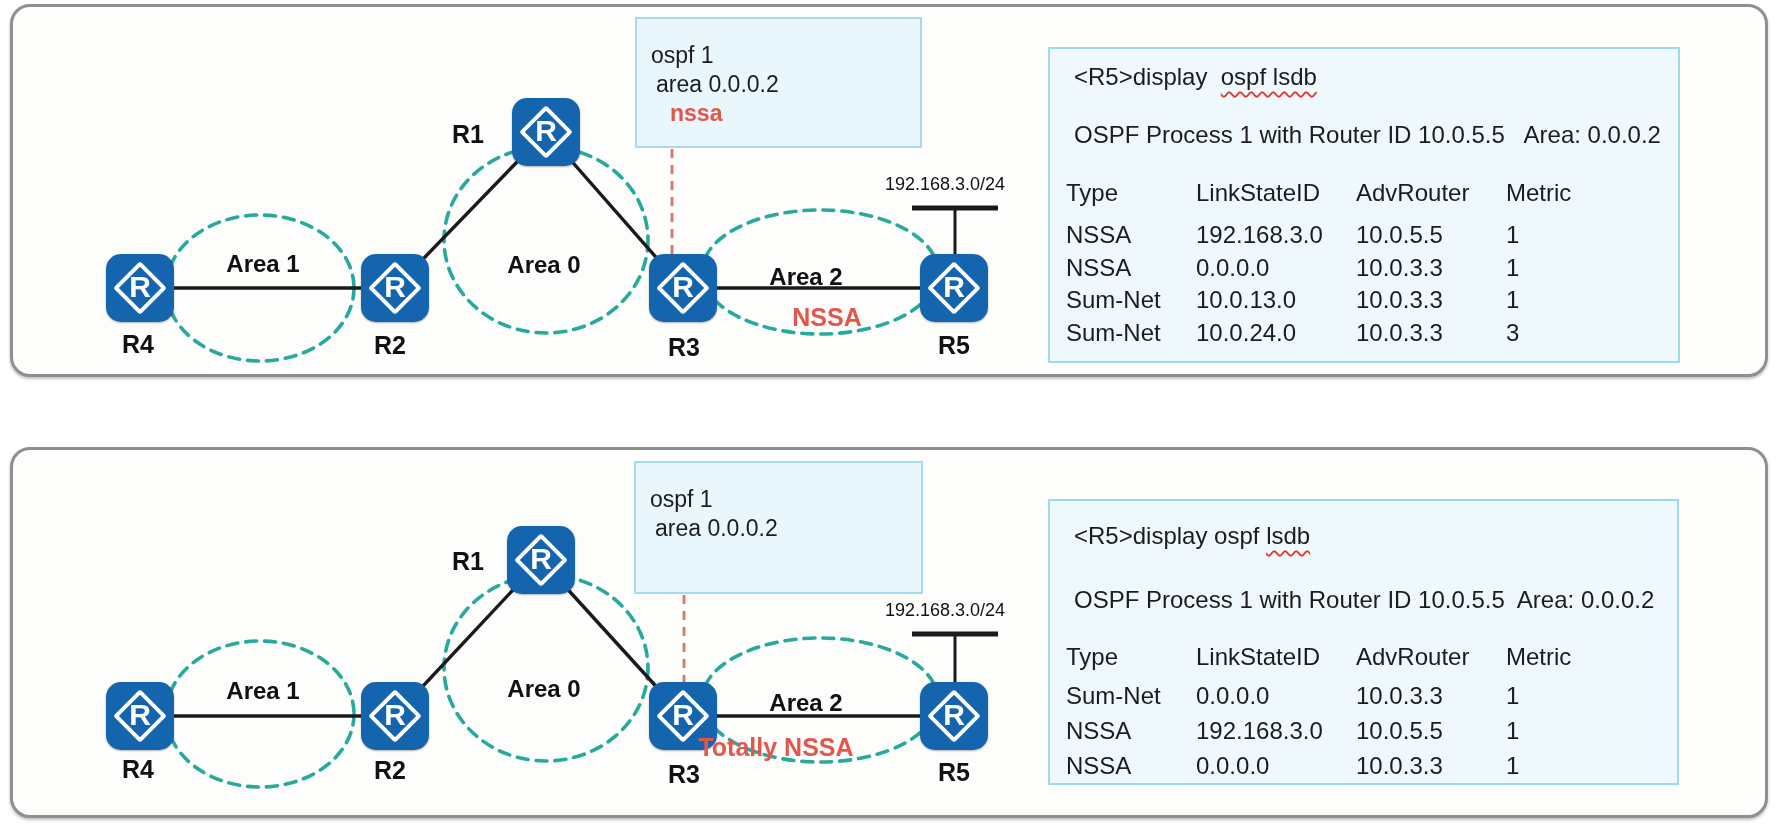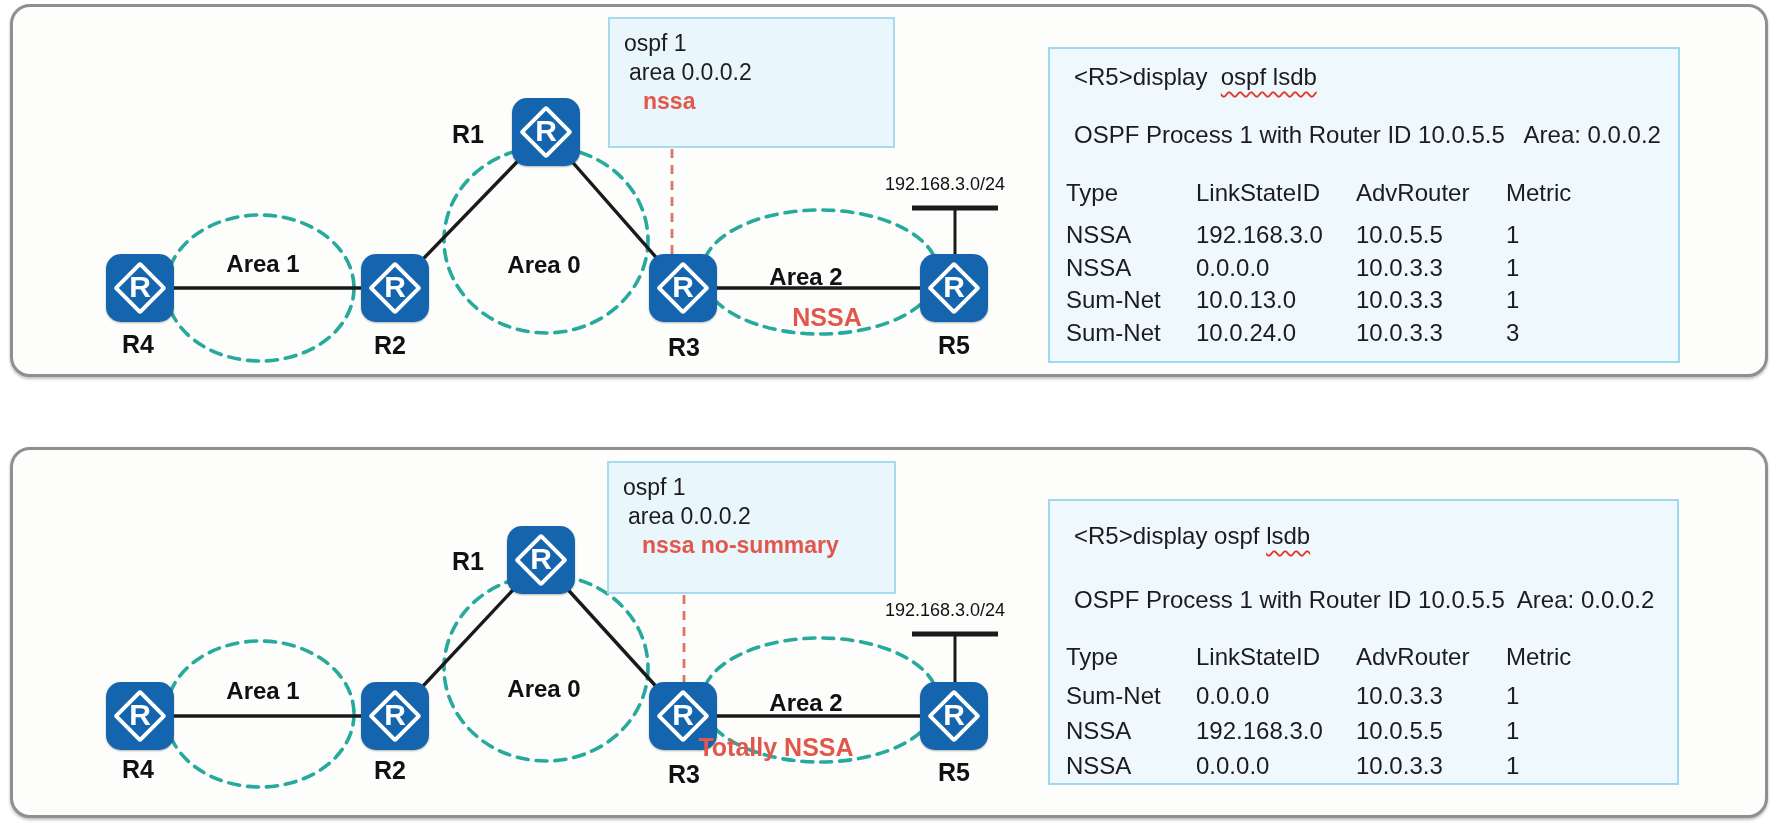--- a/index.html
+++ b/index.html
@@ -23,21 +23,21 @@
           transform:rotate(45deg);box-sizing:border-box;}
   .router .letter{position:absolute;inset:0;display:flex;align-items:center;justify-content:center;
           color:#fff;font-weight:700;font-size:30px;padding-bottom:2px;}
   .lbl{position:absolute;transform:translate(-50%,-50%);font-weight:700;font-size:25px;
        color:#111;white-space:nowrap;}
   .area-lbl{font-size:24px;}
   .red-tag{color:var(--red-text,#e2574b);font-size:25px;}
   .netlbl{position:absolute;transform:translate(-50%,-50%);font-size:18px;font-weight:400;
           color:#111;white-space:nowrap;}
   .config-box{position:absolute;box-sizing:border-box;background:var(--config-bg,#e9f6fc);
-          border:2px solid var(--config-border,#a8daee);padding:10px 0 0 14px;font-size:23px;line-height:29px;}
+          border:2px solid var(--config-border,#a8daee);padding:22px 0 0 14px;font-size:23px;line-height:29px;margin-left:27px;}
   .config-box .c2{margin-left:5px;}
   .config-box .c3{margin-left:19px;color:var(--red-text,#e2574b);font-weight:700;}
   .terminal{position:absolute;box-sizing:border-box;background:var(--terminal-bg,#eef8fd);
           border:2px solid var(--terminal-border,#9fd9f0);font-size:24px;}
   .terminal .cmd{position:absolute;left:24px;white-space:pre;line-height:30px;}
   .wavy{text-decoration:underline;text-decoration-style:wavy;
         text-decoration-color:var(--squiggle-red,#e03c31);text-decoration-thickness:2px;
         text-decoration-skip-ink:none;text-underline-offset:6px;}
   .proc{position:absolute;left:24px;white-space:pre;line-height:30px;}
   .tgrid{position:absolute;left:16px;display:grid;grid-template-columns:130px 160px 150px 120px;}
@@ -175,21 +175,20 @@
 
   <span class="lbl area-lbl" style="left:263px;top:691px;">Area 1</span>
   <span class="lbl area-lbl" style="left:544px;top:689px;">Area 0</span>
   <span class="lbl area-lbl" style="left:806px;top:703px;">Area 2</span>
   <span class="lbl red-tag" style="left:776px;top:747px;">Totally NSSA</span>
   <span class="netlbl" style="left:945px;top:610px;">192.168.3.0/24</span>
 
   <div class="config-box" style="left:607px;top:461px;width:289px;height:133px;">
     <div class="c1">ospf 1</div>
     <div class="c2">area 0.0.0.2</div>
-    <div class="c3">nssa no-summary</div>
   </div>
 
   <div class="terminal" style="left:1048px;top:499px;width:631px;height:286px;">
     <div class="cmd" style="top:20px;"><span>&lt;R5&gt;display ospf </span><span class="wavy">lsdb</span></div>
     <div class="proc" style="top:84px;">OSPF Process 1 with Router ID 10.0.5.5  Area: 0.0.0.2</div>
     <div class="tgrid" style="top:140px;">
       <span>Type</span>
       <span>LinkStateID</span>
       <span>AdvRouter</span>
       <span>Metric</span>

